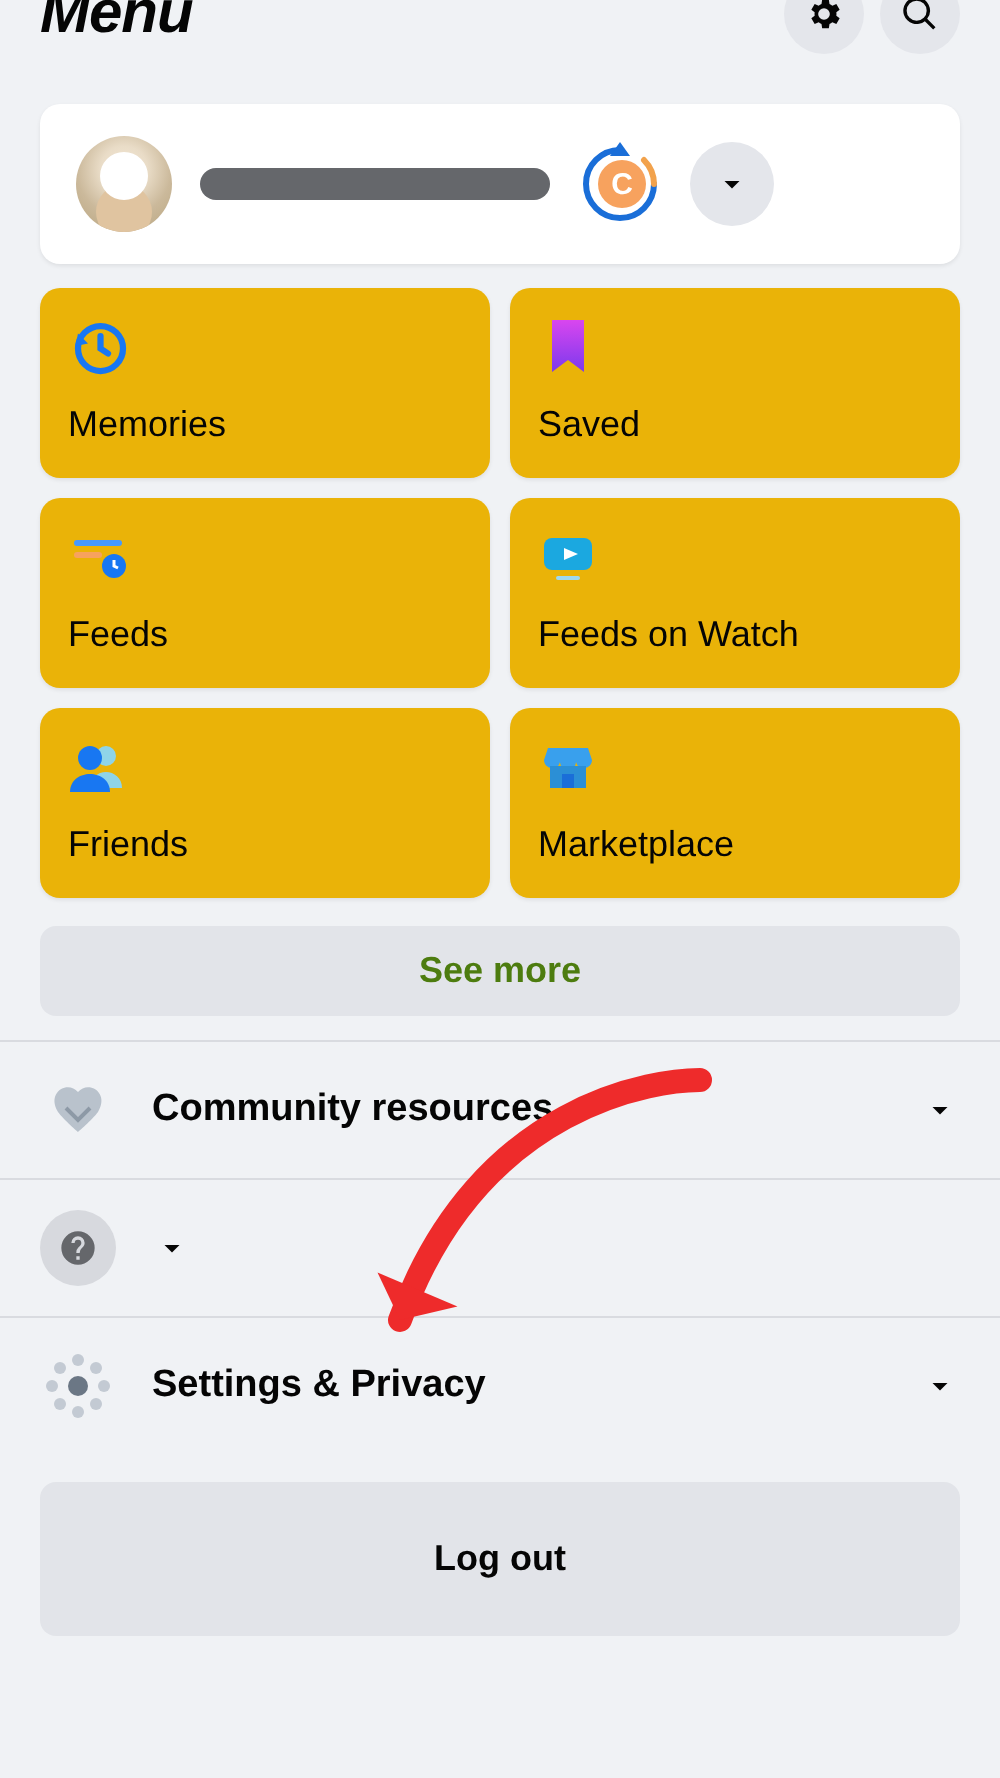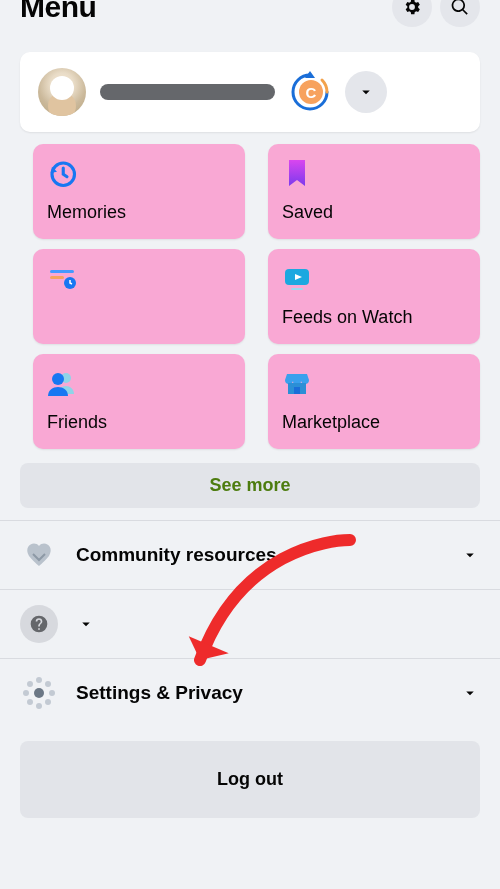--- a/index.html
+++ b/index.html
@@ -11,20 +11,21 @@
       color: #050505;
       overflow: hidden;
       position: relative;
     }
     .header {
       display: flex;
       justify-content: space-between;
       align-items: center;
       padding: 17px 20px;
       height: 26px;
+      font-style: italic;
     }
     .header-title {
       font-size: 30px;
       font-weight: 800;
       letter-spacing: -0.5px;
       position: relative;
       top: -10px;
     }
     .header-icons {
       display: flex;
@@ -106,29 +107,28 @@
       align-items: center;
       justify-content: center;
     }
     .grid {
       display: grid;
       grid-template-columns: 1fr 1fr;
       gap: 10px;
       padding: 0 20px;
     }
     .tile {
-      background: #f9a8d4;
+      background: #eab308;
       border-radius: 10px;
       box-shadow: 0 1px 2px rgba(0,0,0,0.08);
       padding: 14px 14px 16px 14px;
       display: flex;
       flex-direction: column;
       gap: 14px;
       min-height: 92px;
-      margin-left: 13px;
     }
     .tile-icon {
       width: 30px;
       height: 30px;
       display:flex;
       align-items:center;
       justify-content:center;
     }
     .tile-label {
       font-size: 18px;
@@ -254,20 +254,21 @@
 
   <div class="tile">
     <div class="tile-icon">
       <svg width="30" height="30" viewBox="0 0 30 30">
           <rect x="3" y="7" width="24" height="3" rx="1.5" fill="#4599ff"></rect>
           <rect x="3" y="13" width="14" height="3" rx="1.5" fill="#f7a25e"></rect>
           <circle cx="23" cy="20" r="6" fill="#1877f2"></circle>
           <path d="M23 17v3l2 1" stroke="#fff" stroke-width="1.5" fill="none"></path>
         </svg>
     </div>
+    <div class="tile-label">Feeds</div>
   </div>
 
   <div class="tile">
     <div class="tile-icon">
       <svg width="30" height="30" viewBox="0 0 30 30">
           <rect x="3" y="6" width="24" height="16" rx="4" fill="#1ba8e0"></rect>
           <polygon points="13,11 20,14 13,17" fill="#fff"></polygon>
           <rect x="9" y="25" width="12" height="2" rx="1" fill="#9fd9ef"></rect>
         </svg>
     </div>

